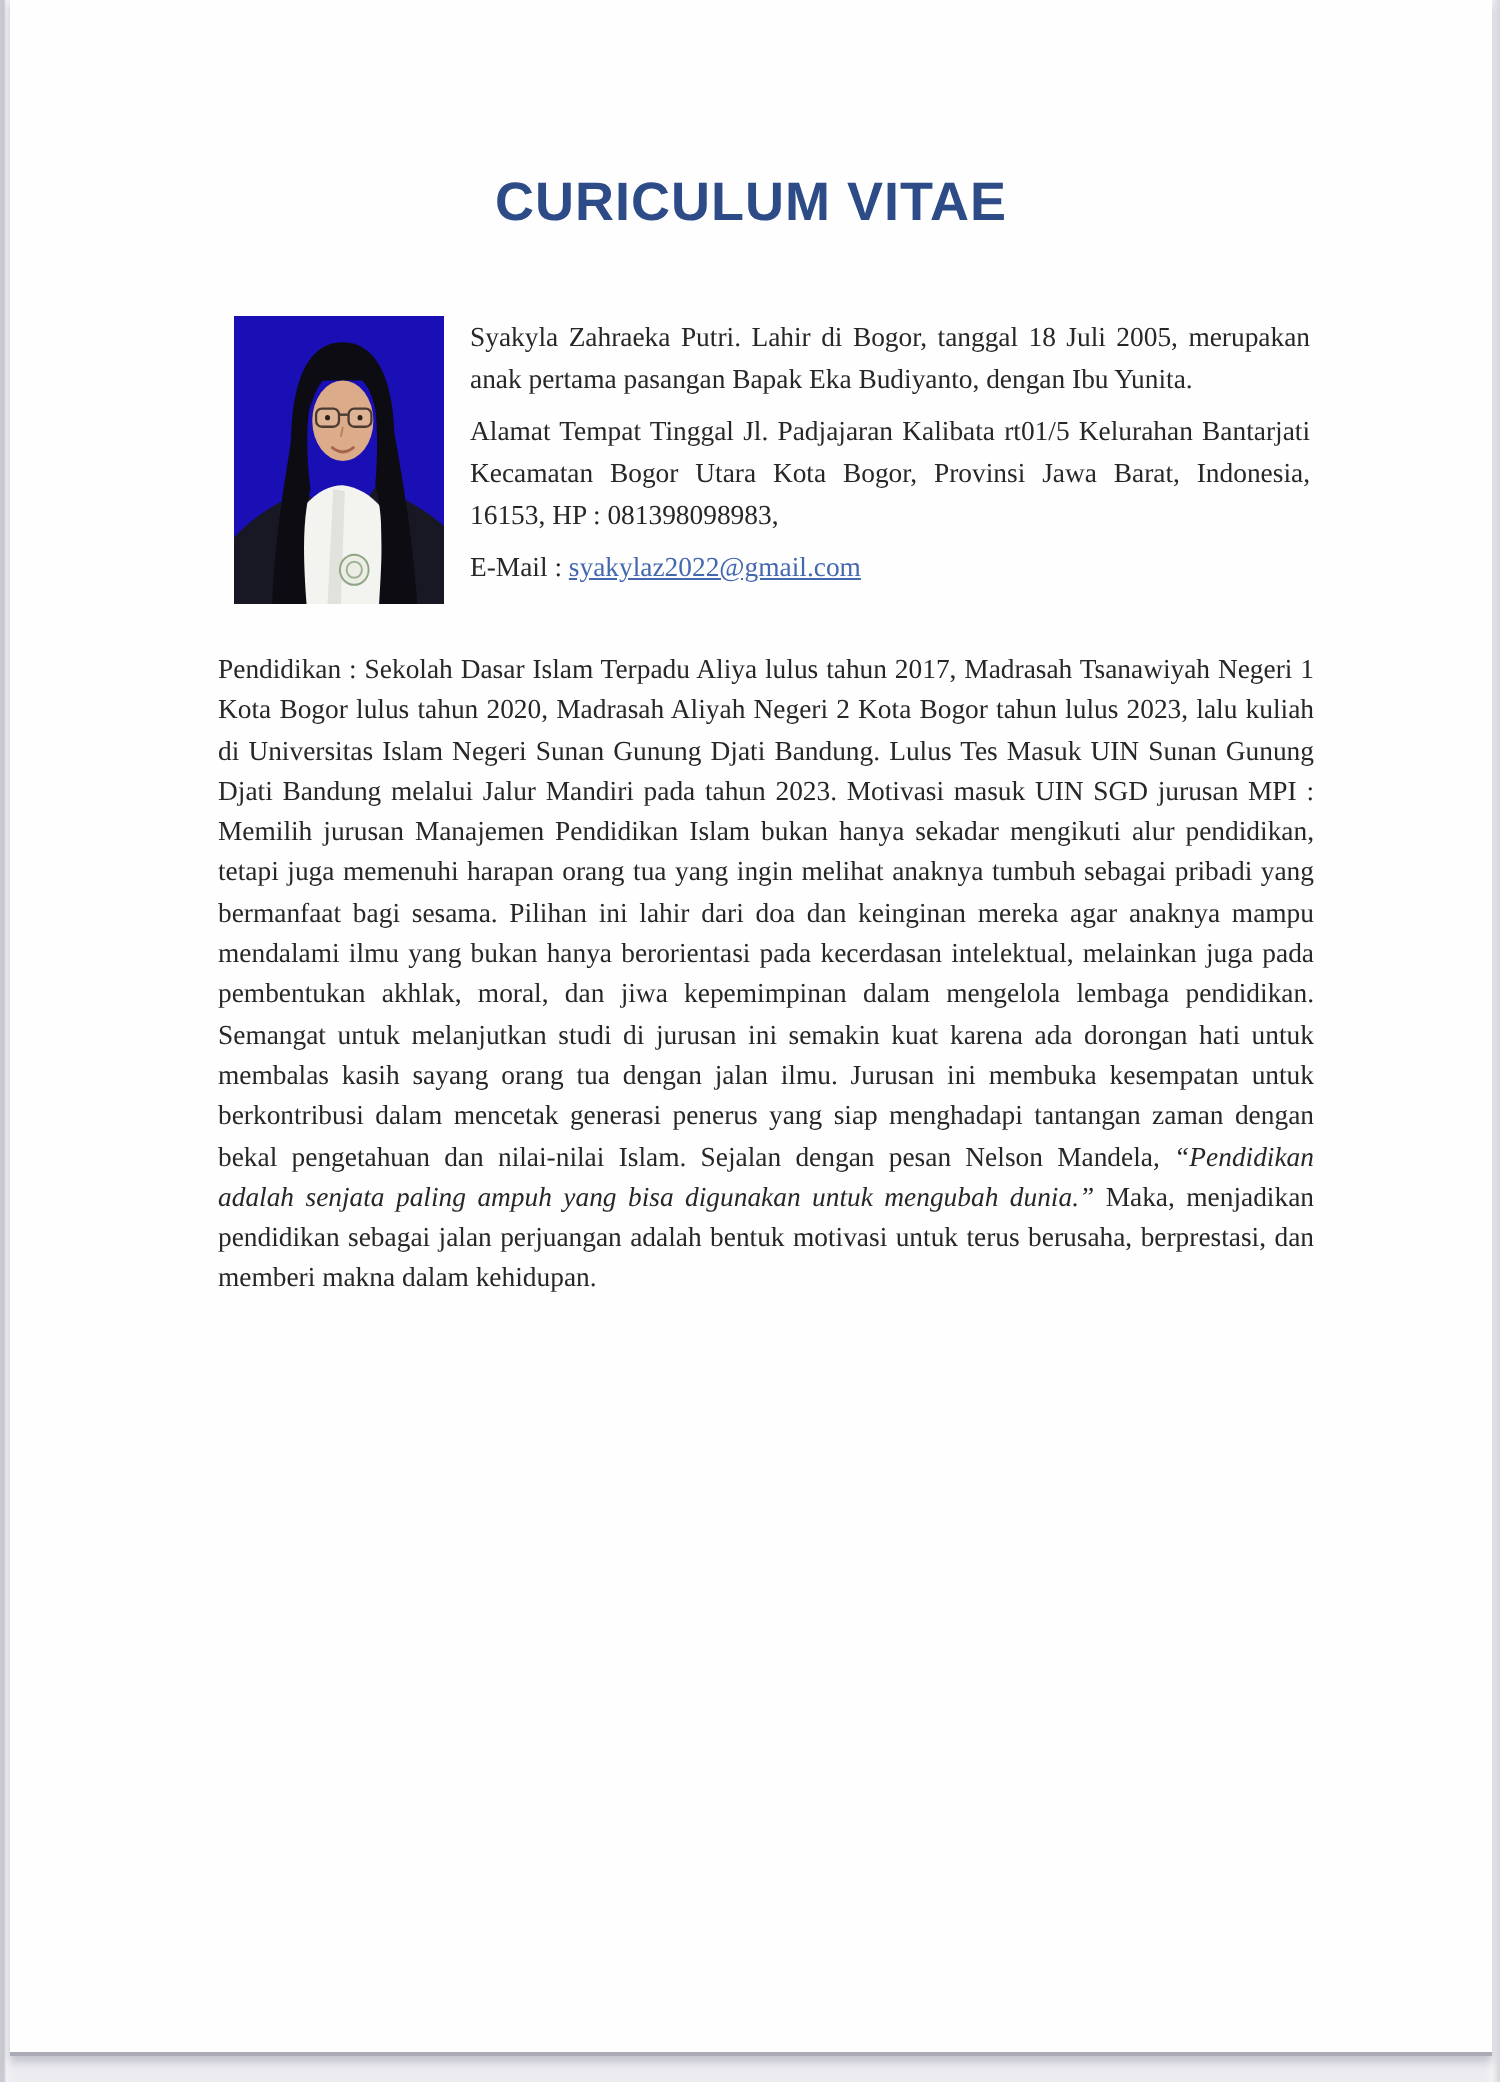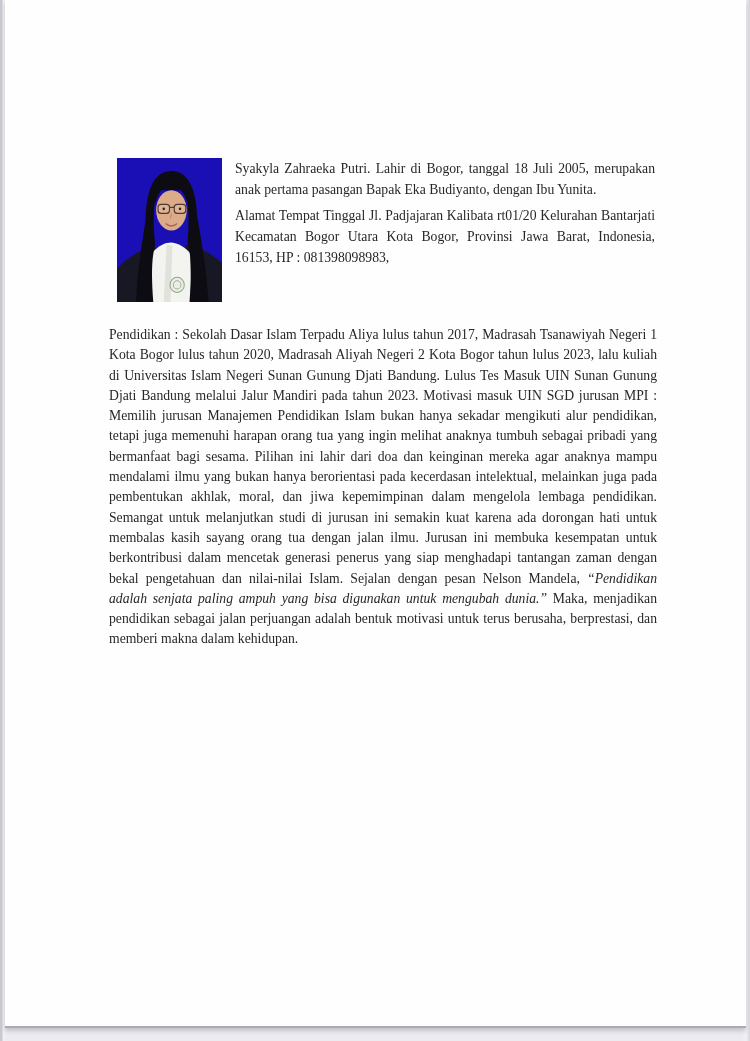--- a/index.html
+++ b/index.html
@@ -49,20 +49,21 @@
   }
   .quote-italic { font-style:italic; }
 </style>
 </head>
 <body>
 
 <div class="backdrop"></div>
 
 <div class="sheet">
 
+  <h1 class="doc-title">CURICULUM VITAE</h1>
 
   <div class="photo-frame">
     <svg viewBox="0 0 110 143" preserveAspectRatio="none">
 
       <rect x="0" y="0" width="110" height="143" fill="#190fb4"></rect>
 
       <path d="M -2,143 L -2,112 C 12,97 28,90 38,87 L 46,98 L 42,143 Z" fill="#181824"></path>
 
       <path d="M 112,143 L 112,106 C 98,94 84,88 74,85 L 66,96 L 72,143 Z" fill="#181824"></path>
 
@@ -85,20 +86,21 @@
       <path d="M 57,55 L 56,60" stroke="#b9815f" stroke-width="1" fill="none"></path>
       <path d="M 51,65 Q 57,70 63,65" stroke="#a8634e" stroke-width="1.4" fill="none"></path>
 
       <circle cx="63" cy="126" r="7.5" fill="#eceee6" stroke="#8fa585" stroke-width="1"></circle>
       <circle cx="63" cy="126" r="4" fill="none" stroke="#9db292" stroke-width="1"></circle>
     </svg>
   </div>
 
   <div class="profile-text">
     <p><span class="bold-name">Syakyla Zahraeka Putri.</span><span> Lahir di Bogor, tanggal 18 Juli 2005, merupakan anak pertama pasangan Bapak Eka Budiyanto, dengan Ibu Yunita.</span></p>
-    <p>Alamat Tempat Tinggal Jl. Padjajaran Kalibata rt01/20 Kelurahan Bantarjati Kecamatan Bogor Utara Kota Bogor, Provinsi Jawa Barat, Indonesia, 16153, HP : 081398098983,</p>
+    <p>Alamat Tempat Tinggal Jl. Padjajaran Kalibata rt01/5 Kelurahan Bantarjati Kecamatan Bogor Utara Kota Bogor, Provinsi Jawa Barat, Indonesia, 16153, HP : 081398098983,</p>
+    <p><span>E-Mail : </span><a class="email-link">syakylaz2022@gmail.com</a></p>
   </div>
 
   <div class="main-paragraph">
     <span>Pendidikan : Sekolah Dasar Islam Terpadu Aliya lulus tahun 2017, Madrasah Tsanawiyah Negeri 1 Kota Bogor lulus tahun 2020, Madrasah Aliyah Negeri 2 Kota Bogor tahun lulus 2023, lalu kuliah di Universitas Islam Negeri Sunan Gunung Djati Bandung. Lulus Tes Masuk UIN Sunan Gunung Djati Bandung melalui Jalur Mandiri pada tahun 2023. Motivasi masuk UIN SGD jurusan MPI : Memilih jurusan Manajemen Pendidikan Islam bukan hanya sekadar mengikuti alur pendidikan, tetapi juga memenuhi harapan orang tua yang ingin melihat anaknya tumbuh sebagai pribadi yang bermanfaat bagi sesama. Pilihan ini lahir dari doa dan keinginan mereka agar anaknya mampu mendalami ilmu yang bukan hanya berorientasi pada kecerdasan intelektual, melainkan juga pada pembentukan akhlak, moral, dan jiwa kepemimpinan dalam mengelola lembaga pendidikan. Semangat untuk melanjutkan studi di jurusan ini semakin kuat karena ada dorongan hati untuk membalas kasih sayang orang tua dengan jalan ilmu. Jurusan ini membuka kesempatan untuk berkontribusi dalam mencetak generasi penerus yang siap menghadapi tantangan zaman dengan bekal pengetahuan dan nilai-nilai Islam. Sejalan dengan pesan Nelson Mandela, </span><span class="quote-italic">“Pendidikan adalah senjata paling ampuh yang bisa digunakan untuk mengubah dunia.”</span><span> Maka, menjadikan pendidikan sebagai jalan perjuangan adalah bentuk motivasi untuk terus berusaha, berprestasi, dan memberi makna dalam kehidupan.</span>
   </div>
 
 </div>
 
 </body></html>

